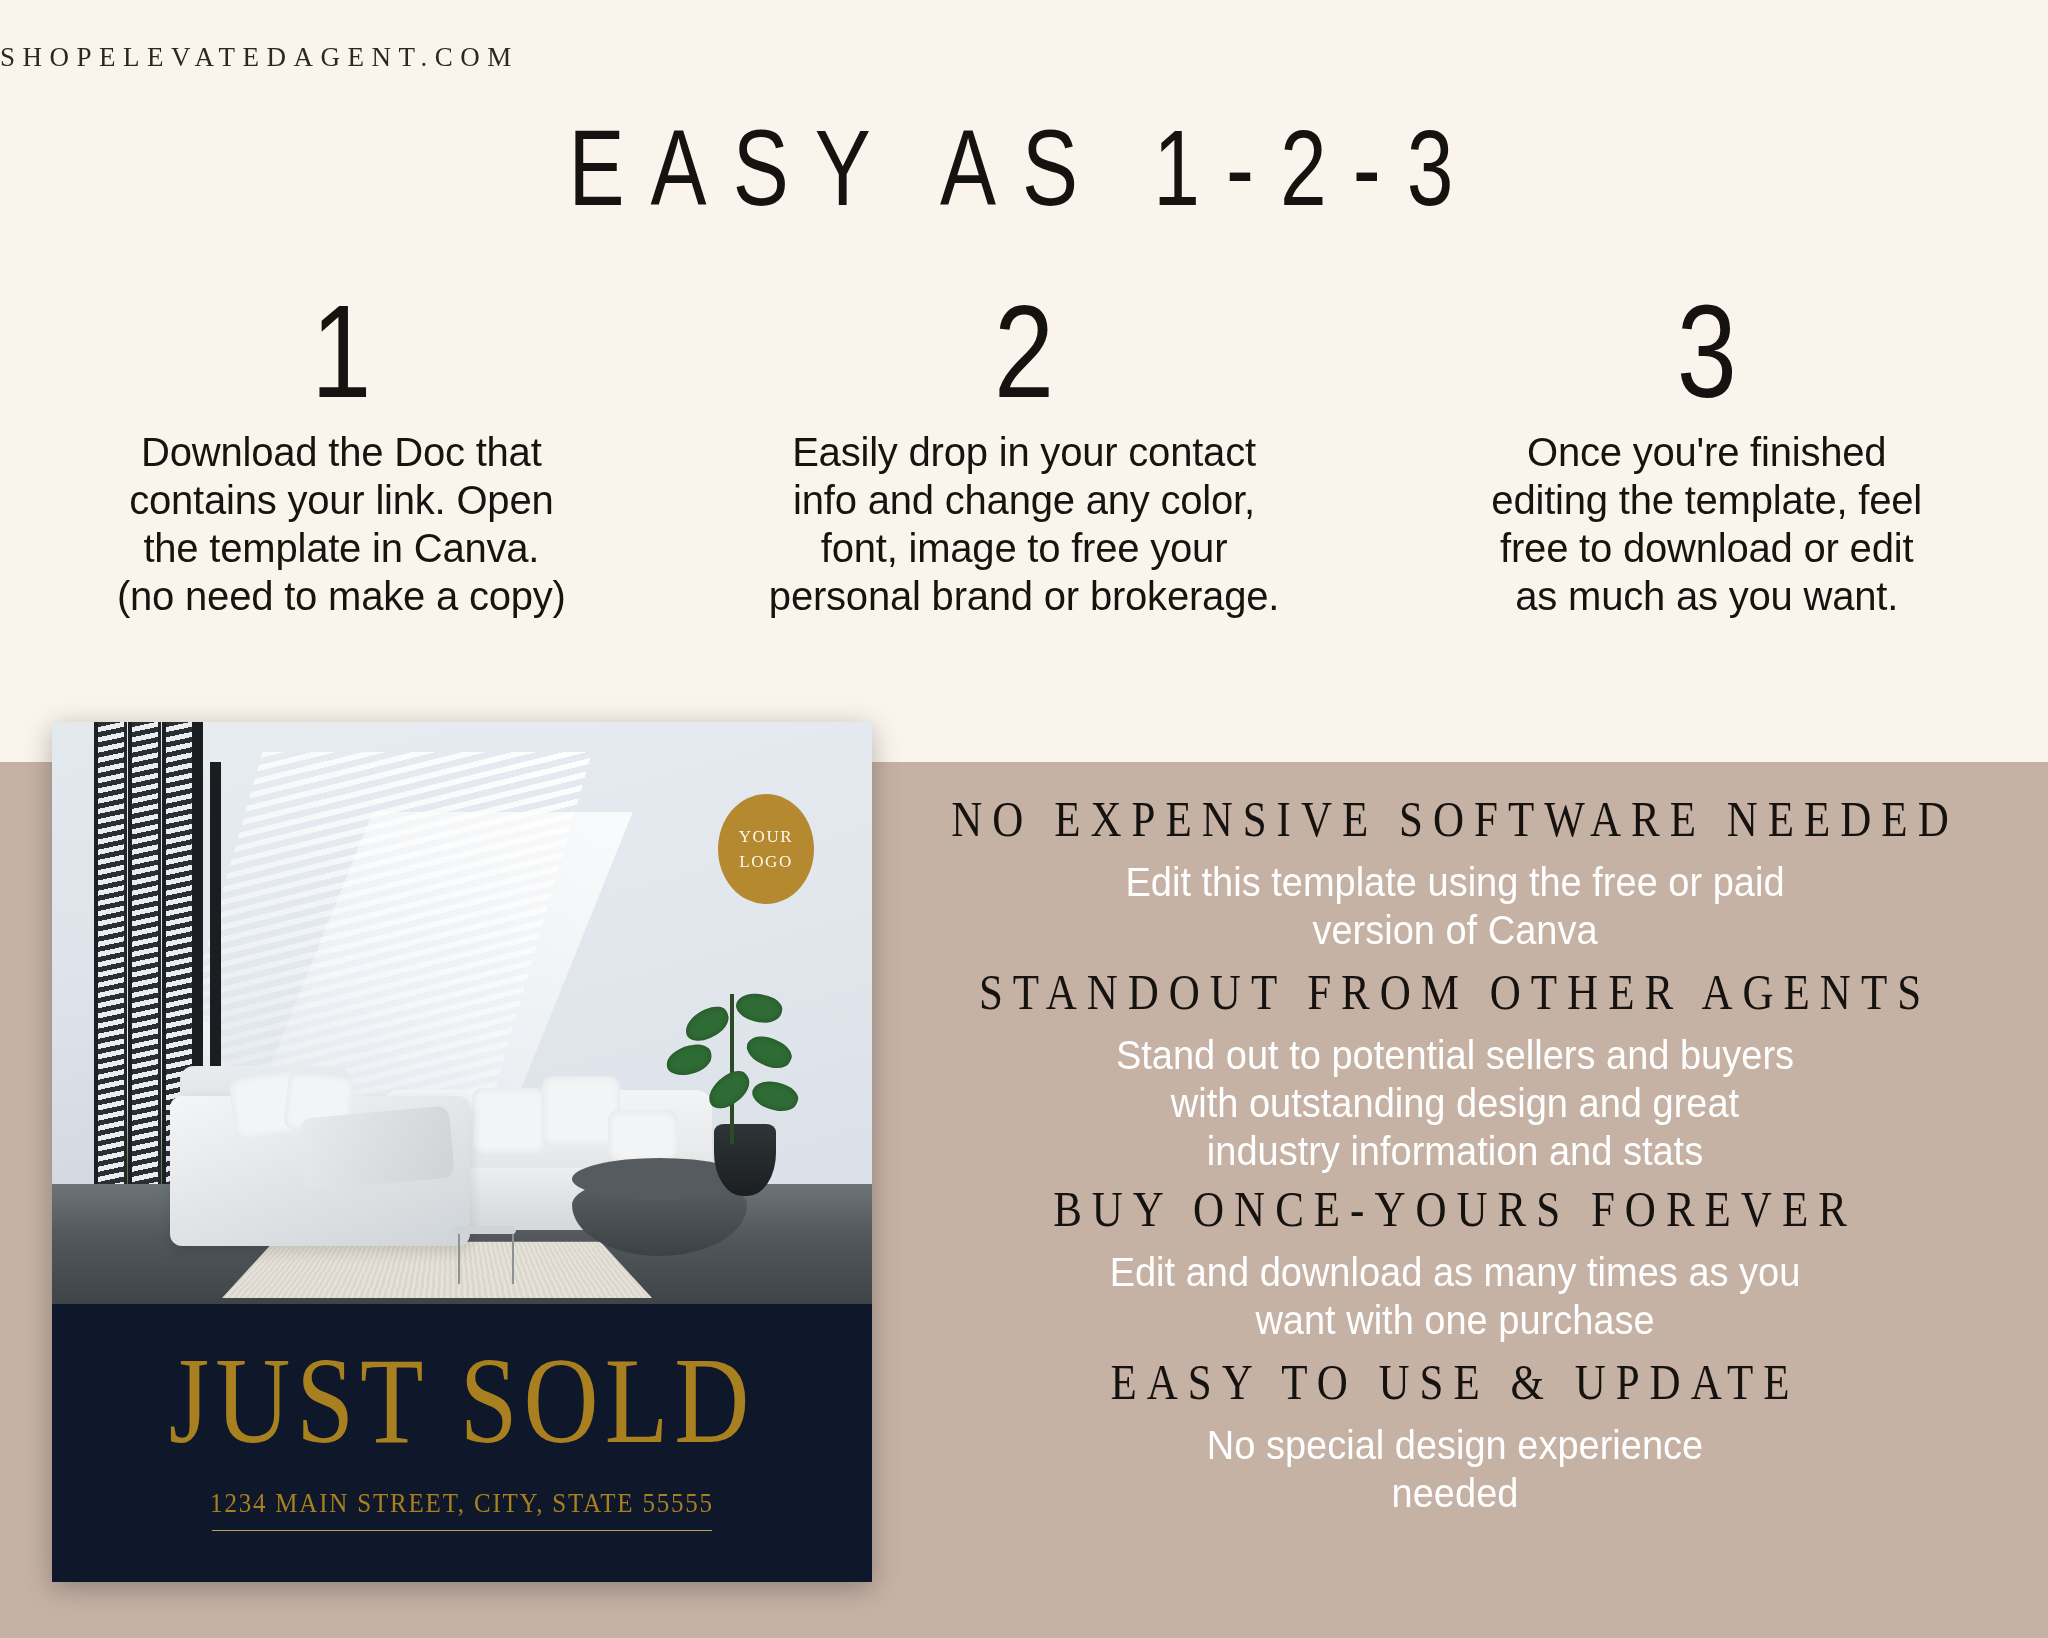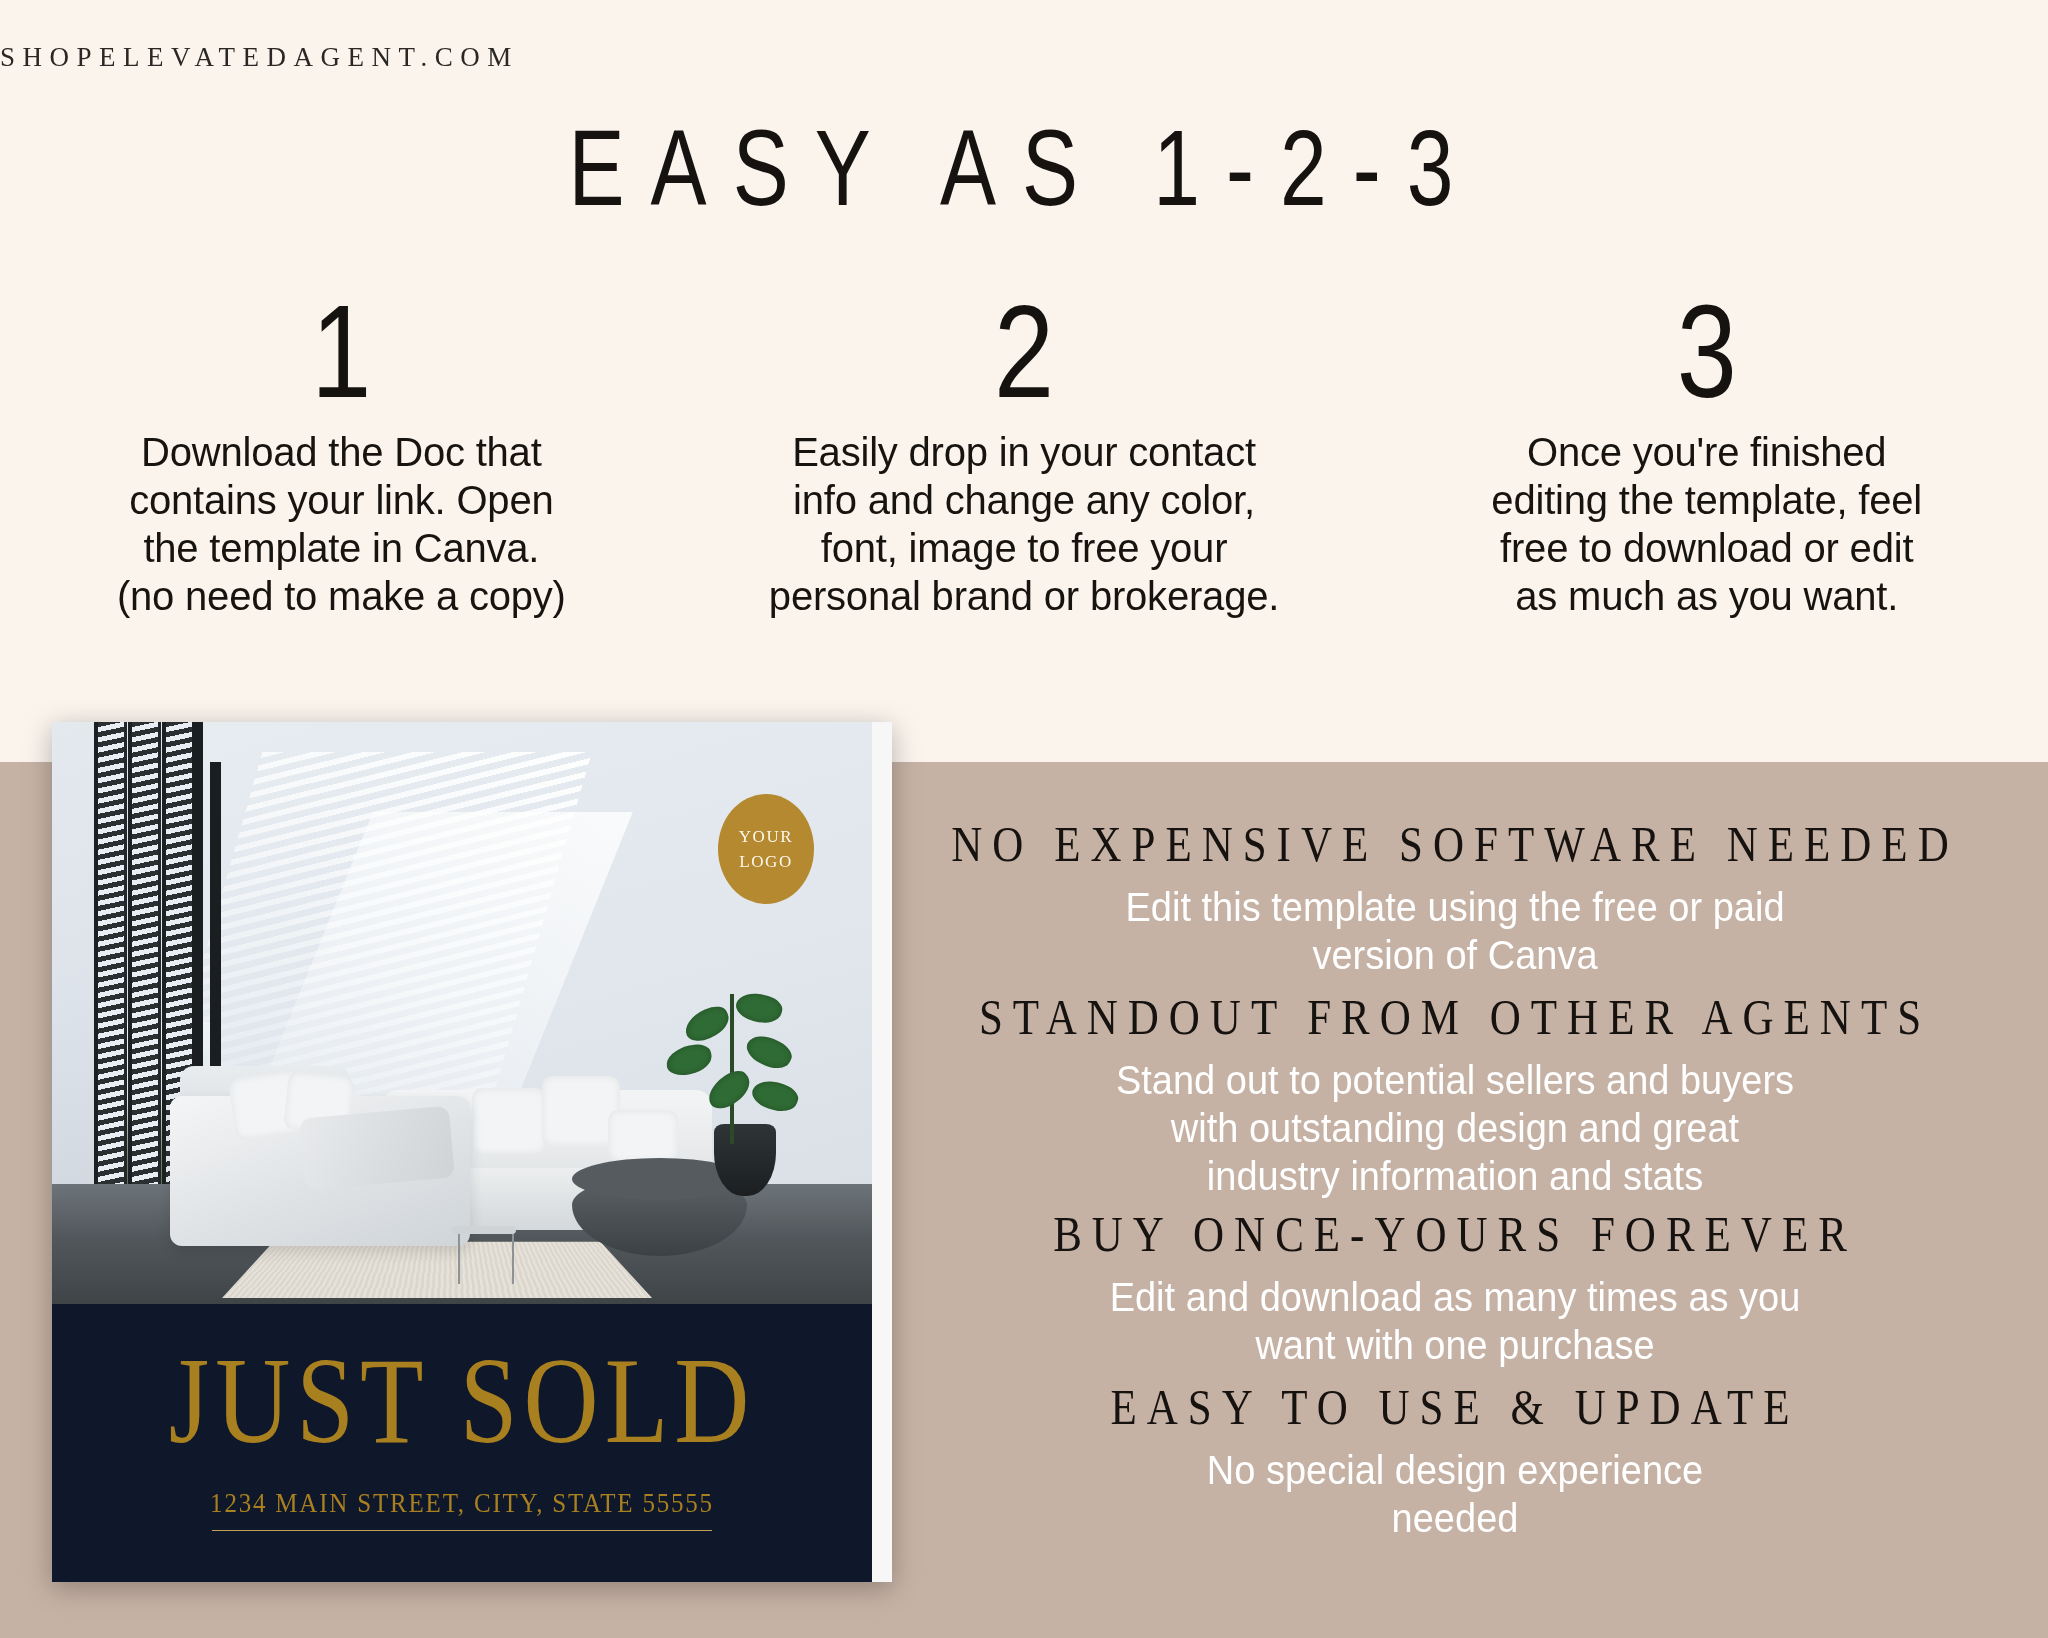--- a/index.html
+++ b/index.html
@@ -40,21 +40,20 @@
     font-size:40px;line-height:1.20;color:#17130f;text-align:center;
     max-width:600px;white-space:pre-line;letter-spacing:-0.2px;
   }
 
   
   .card{
     position:absolute;left:52px;top:722px;width:820px;height:860px;
     background:#f7f7f8;
     box-shadow:0 6px 26px rgba(0,0,0,.28);
     overflow:hidden;
-    padding-left:20px;
   }
   .photo{position:absolute;left:0;top:0;width:820px;height:582px;overflow:hidden;
     background:linear-gradient(170deg,#e4e9ee 0%,#dde3ea 38%,#d3dae1 62%,#c8ced4 100%);}
 
   
   .wall{position:absolute;left:120px;top:0;right:0;bottom:0;
     background:linear-gradient(165deg,#e7ecf1 0%,#e1e7ed 45%,#d8dee5 100%);}
   .sunbeam{position:absolute;left:150px;top:30px;width:330px;height:420px;
     background:linear-gradient(200deg,rgba(255,255,255,.95),rgba(255,255,255,0));
     transform:skewX(-16deg);
@@ -126,21 +125,21 @@
     transform:scaleY(1.18);transform-origin:top center;
   }
   .address{
     position:absolute;left:0;top:184px;width:820px;text-align:center;
     font-family:"Liberation Serif", serif;font-size:25px;letter-spacing:1.8px;color:#a8801f;
     transform:scaleY(1.1);transform-origin:top center;
   }
   .rule{position:absolute;left:160px;top:226px;width:500px;height:1px;background:#c1a054;}
 
   
-  .features{position:absolute;left:900px;top:790px;width:1110px;margin-top:25px;}
+  .features{position:absolute;left:900px;top:790px;width:1110px;}
   .feat{margin-bottom:14px;text-align:center;}
   .feat-title{
     font-family:"Liberation Serif", serif;
     font-size:43px;font-weight:400;letter-spacing:10px;color:#15120f;
     transform:scaleY(1.18);transform-origin:top center;margin-bottom:20px;
   }
   .feat-body{
     font-family:"Liberation Sans", sans-serif;
     font-size:38px;line-height:1.18;color:#ffffff;white-space:pre-line;
     transform:scaleY(1.06);transform-origin:top center;

